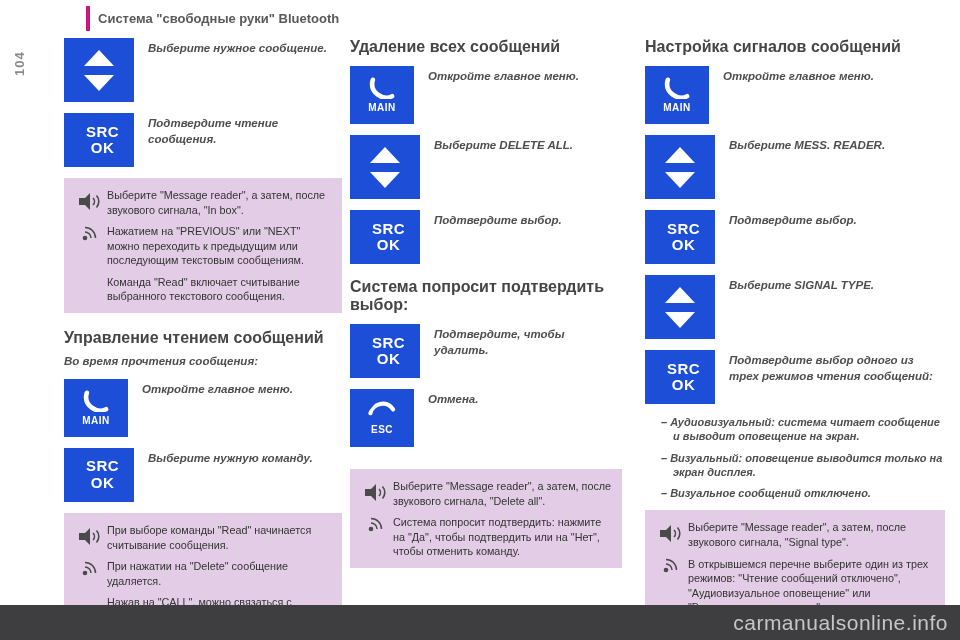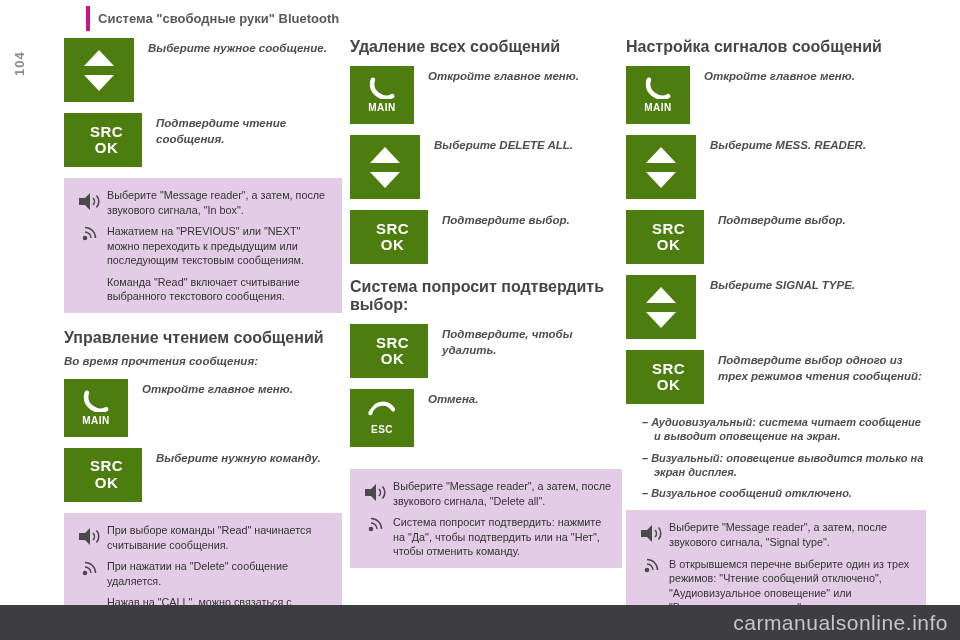--- a/index.html
+++ b/index.html
@@ -9,35 +9,35 @@
   
   .accent-bar { position:absolute; left:86px; top:6px; width:4px; height:25px; background:#cf1380; }
   .page-title { position:absolute; left:98px; top:11px; font-size:13px; font-weight:bold; color:#595959; }
   .page-num { position:absolute; left:12px; top:76px; transform:rotate(-90deg); transform-origin:0 0;
               font-size:13px; font-weight:bold; color:#8a8a8a; letter-spacing:1px; }
 
   
   .col { position:absolute; top:38px; }
   #col-left  { left:64px;  width:278px; }
   #col-mid   { left:350px; width:272px; }
-  #col-right { left:626px; width:300px; }
+  #col-right { left:645px; width:300px; }
 
   .h { font-size:16px; font-weight:bold; color:#454545; margin:0 0 10px 0; }
   .sub { font-size:11.5px; font-weight:bold; font-style:italic; color:#4e4e4e; margin:0 0 12px 0; }
 
   
   .step { display:flex; align-items:flex-start; margin-bottom:11px; }
   .cap { margin-left:14px; padding-top:3px; font-size:11.5px; font-weight:bold; font-style:italic;
          color:#4e4e4e; line-height:1.35; }
 
   
-  .icon { background:#4d7c0f; color:#fff; display:flex; flex-direction:column;
+  .icon { background:#1d4ed8; color:#fff; display:flex; flex-direction:column;
           align-items:center; justify-content:center; flex:0 0 auto; }
   .icon.arrows { width:70px; height:64px; }
-  .icon.srcok  { width:78px; height:54px; font-weight:bold; font-size:15px; line-height:1.1; letter-spacing:0.5px;padding-left:7px; }
+  .icon.srcok  { width:70px; height:54px; font-weight:bold; font-size:15px; line-height:1.1; letter-spacing:0.5px;padding-left:7px; }
   .icon.main, .icon.esc { width:64px; height:58px; }
   .icon-label { font-size:10px; font-weight:bold; margin-top:3px; letter-spacing:0.5px; }
   .tri-up { width:0; height:0; border-left:15px solid transparent; border-right:15px solid transparent;
             border-bottom:16px solid #fff; margin-bottom:9px; }
   .tri-down { width:0; height:0; border-left:15px solid transparent; border-right:15px solid transparent;
               border-top:16px solid #fff; }
   .esc-rot { transform:rotate(130deg); }
 
   
   .note { display:flex; background:#e3cce6; padding:10px 9px 9px 9px; margin-bottom:10px; }

